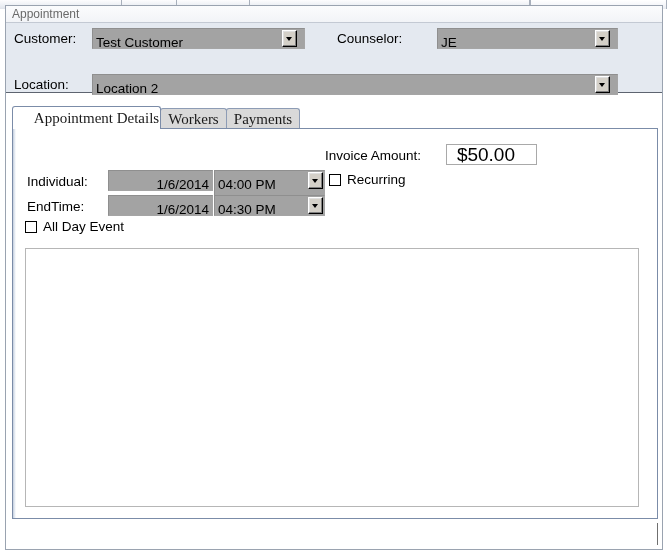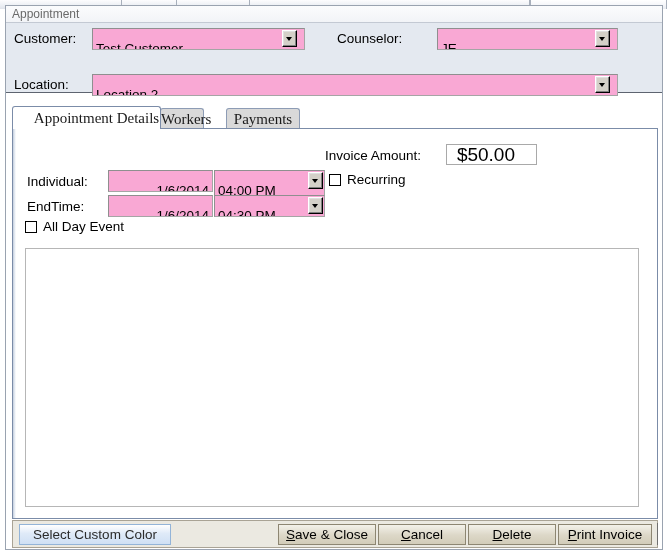--- a/index.html
+++ b/index.html
@@ -81,28 +81,28 @@
     position: absolute;
     font-size: 13.5px;
     color: #000;
     white-space: nowrap;
     line-height: 20px;
   }
 
   
   .fld {
     position: absolute;
-    background: #f9a8d4;
+    background: #a3a3a3;
     border: 1px solid #a5a5a5;
     border-top-color: #8f8f8f;
     border-left-color: #8f8f8f;
     box-sizing: border-box;
     font-size: 13.5px;
     line-height: 19px;
-    padding: 10px 3px;
+    padding: 4px 3px;
     color: #000;
     overflow: hidden;
     white-space: nowrap;
   }
   .fld.r { text-align: right; }
 
   
   .ddbtn {
     position: absolute;
     width: 15px; height: 17px;
@@ -283,21 +283,21 @@
 
     <div class="hrow" style="top:51px;">
       <span class="flabel" style="left:8px;top:1px;">Location:</span>
       <div class="fld" style="left:86px;top:0px;width:526px;height:21px;line-height:19px;">Location 2</div>
       <div class="ddbtn" style="left:589px;top:2px;"></div>
     </div>
   </div>
 
   <div class="tabstrip">
     <div class="tab active" style="left:0px;width:149px;padding-left:20px;">Appointment Details</div>
-    <div class="tab" style="left:148px;width:44px;text-align:right;">Workers</div>
+    <div class="tab" style="left:148px;width:67px;">Workers</div>
     <div class="tab" style="left:214px;width:74px;">Payments</div>
   </div>
 
   <div class="tabpanel">
 
     <span class="invlabel" style="left:312px;top:19px;">Invoice Amount:</span>
     <div class="invbox" style="left:433px;top:15px;width:91px;height:21px;line-height:19px;">$50.00</div>
 
     <span class="flabel" style="left:14px;top:43px;">Individual:</span>
     <div class="fld r" style="left:95px;top:41px;width:105px;height:21px;line-height:19px;">1/6/2014</div>
@@ -311,26 +311,15 @@
     <div class="fld r" style="left:95px;top:66px;width:105px;height:21px;line-height:19px;">1/6/2014</div>
     <div class="fld" style="left:201px;top:66px;width:111px;height:21px;line-height:19px;">04:30 PM</div>
     <div class="ddbtn" style="left:295px;top:68px;"></div>
 
     <div class="cbx" style="left:12px;top:92px;"></div>
     <span class="cbxlabel" style="left:30px;top:90px;">All Day Event</span>
 
     <div class="notes"></div>
   </div>
 
-  <div class="btnbar">
-    <div class="btn accent" style="left:6px;width:152px;">Select Custom Color</div>
-
-    <div class="btn" style="left:265px;width:98px;"><u>S</u><span>ave &amp; Close</span></div>
-
-    <div class="btn" style="left:365px;width:88px;"><u>C</u><span>ancel</span></div>
-
-    <div class="btn" style="left:455px;width:88px;"><u>D</u><span>elete</span></div>
-
-    <div class="btn" style="left:545px;width:94px;"><u>P</u><span>rint Invoice</span></div>
-  </div>
 
   <div class="gripline"></div>
 </div>
 
 </body></html>

